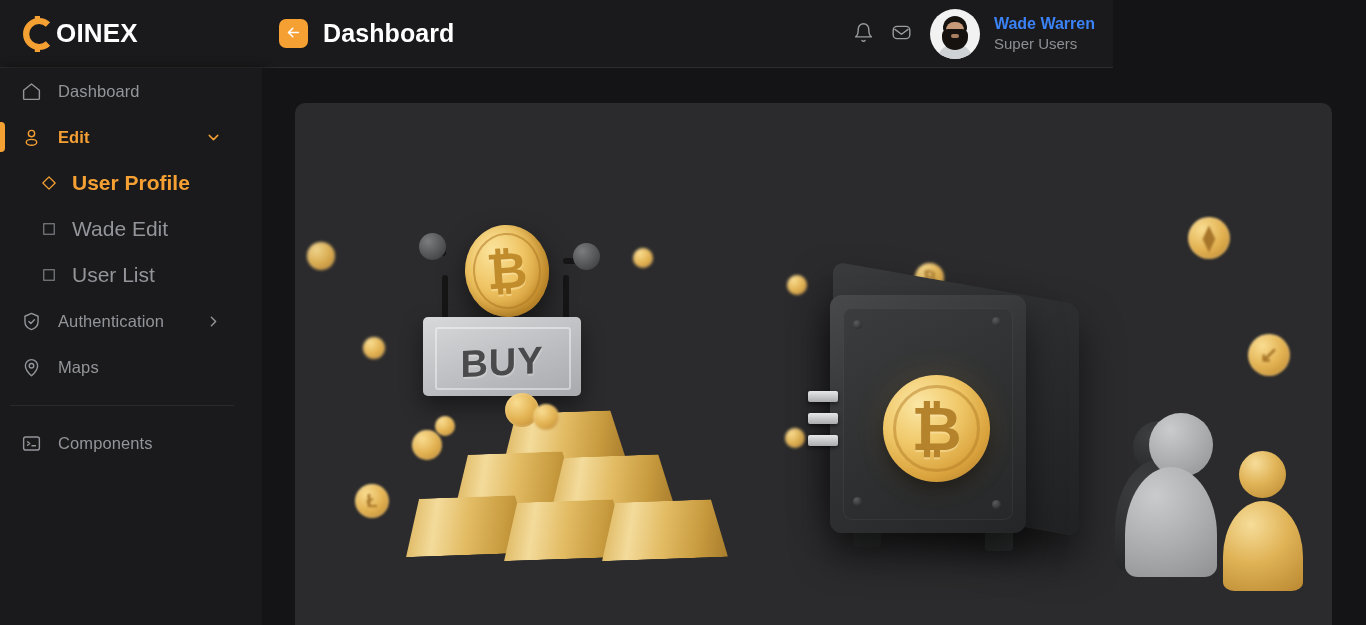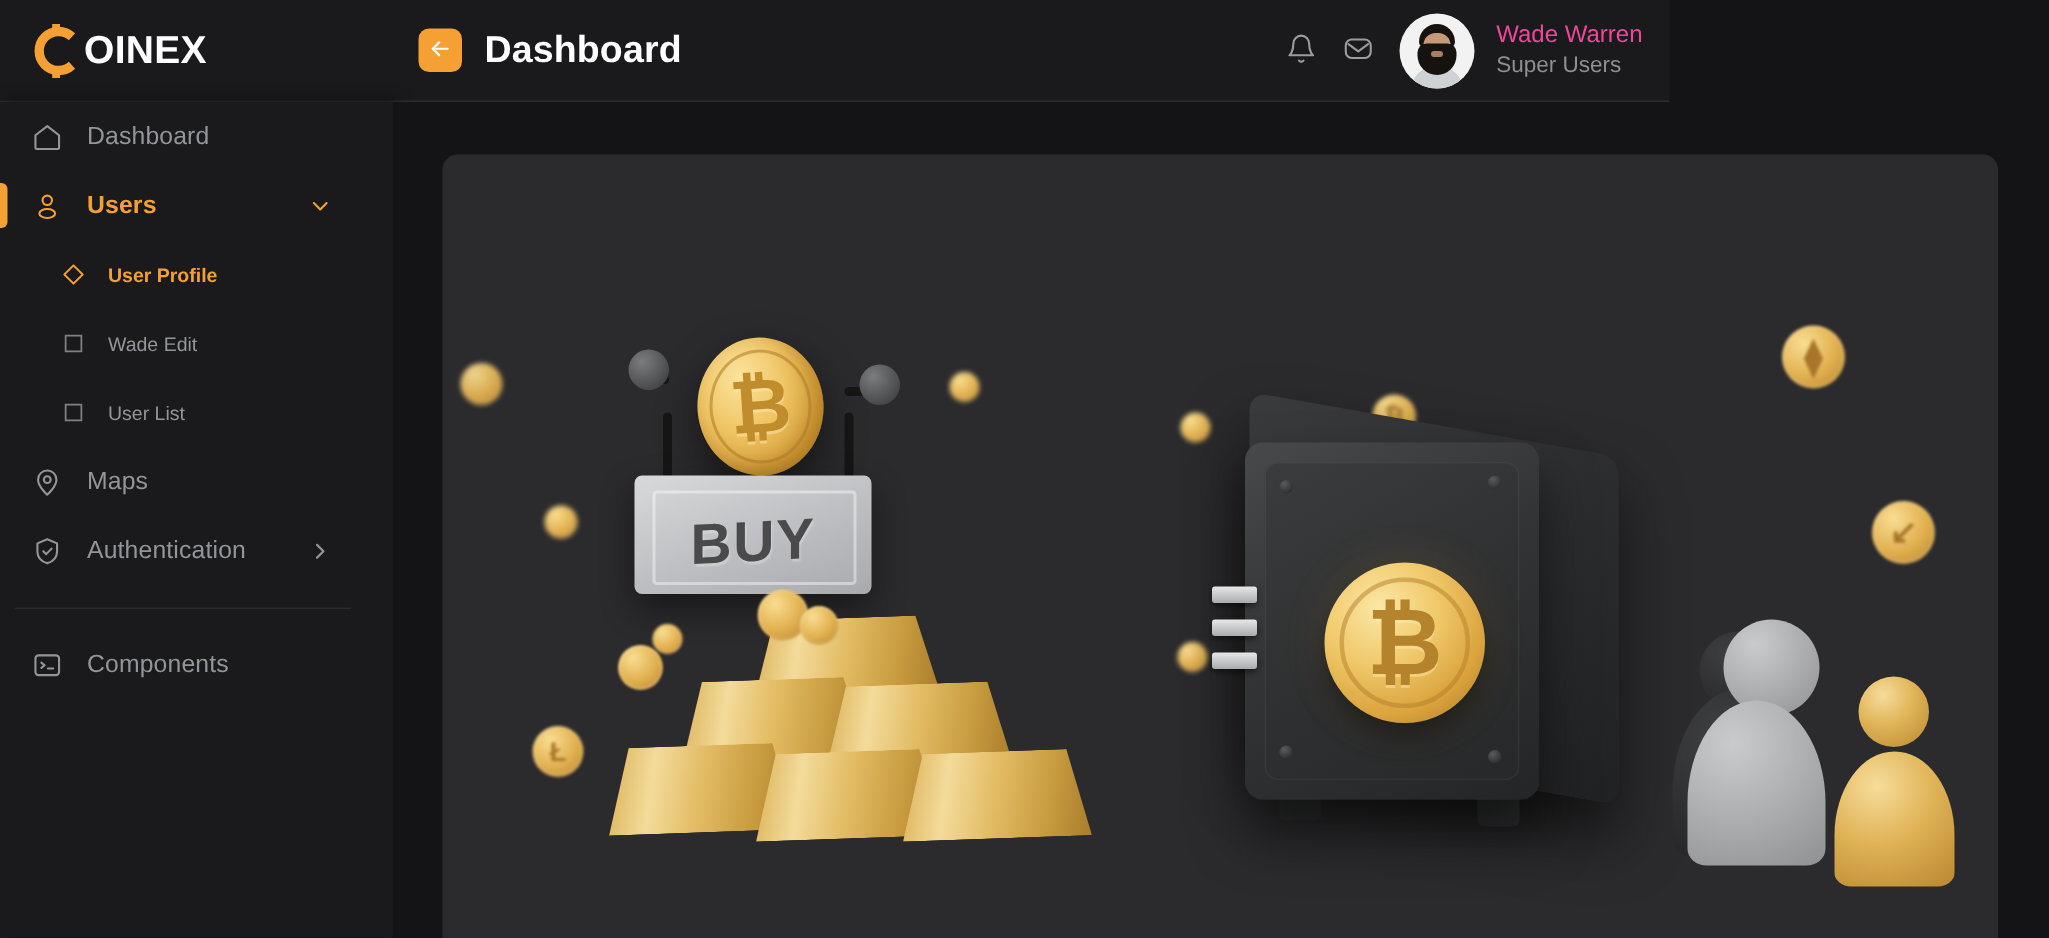--- a/index.html
+++ b/index.html
@@ -58,21 +58,21 @@
              background:#16120f; border-radius: 12px 12px 4px 4px; }
   .av-face { position:absolute; left:16px; top:13px; width:18px; height:20px;
              background:#c69a78; border-radius: 8px 8px 9px 9px; }
   .av-beard{ position:absolute; left:12px; top:20px; width:26px; height:21px;
              background:#16120f; border-radius: 6px 6px 13px 13px; }
   .av-mouth{ position:absolute; left:21px; top:25px; width:8px; height:4px;
              background:#a87f60; border-radius: 3px; }
   .av-body { position:absolute; left:8px; top:36px; width:34px; height:18px;
              background:#cfd2d5; border-radius: 14px 14px 0 0; }
   .user-meta { display: flex; flex-direction: column; justify-content: center; }
-  .user-name { color: #ec4899; font-size: 16px; font-weight: 400; line-height: 20px; }
+  .user-name { color: #3b82f6; font-size: 16px; font-weight: 700; line-height: 20px; }
   .user-role { color: #8d8f94; font-size: 15px; line-height: 20px; }
 
   
   .sidebar {
     position: absolute; left: 0; top: 68px; width: 262px; height: 557px;
     background: #1a1a1c;
     box-shadow: 4px 0 10px rgba(0,0,0,.45);
     overflow: hidden;
   }
   .nav-item {
@@ -93,21 +93,21 @@
     background: #f5a033; border-radius: 0 4px 4px 0;
   }
   .sub-item {
     height: 46px; display: flex; align-items: center;
     padding-left: 38px; cursor: pointer;
   }
   .sub-item .ico {
     width: 22px; height: 22px; display: flex; align-items: center;
     justify-content: center; flex: 0 0 auto;
   }
-  .sub-label { color: #93959a; font-size: 13px; margin-left: 12px; }
+  .sub-label { color: #93959a; font-size: 21px; margin-left: 12px; }
   .sub-item.active .sub-label { color: #f5a033; font-weight: 700; }
   .nav-div {
     height: 1px; background: #2a2a2c; margin: 15px 28px 14px 10px;
   }
 
   
   .main { position: absolute; left: 262px; top: 68px;
           width: 1104px; height: 557px; background: #141416; }
   .card {
     position: absolute; left: 33px; top: 35px;
@@ -295,21 +295,21 @@
   </div>
 
   <div class="nav-item active">
     <span class="active-bar"></span>
     <span class="ico">
       <svg width="21" height="21" viewBox="0 0 24 24" fill="none" stroke="#f5a033" stroke-width="1.6" stroke-linecap="round" stroke-linejoin="round">
         <circle cx="12" cy="7.5" r="3.6"></circle>
           <ellipse cx="12" cy="17.5" rx="6" ry="3.4"></ellipse>
       </svg>
     </span>
-    <span class="nav-label">Users</span>
+    <span class="nav-label">Edit</span>
     <span class="chev">
       <svg width="17" height="17" viewBox="0 0 24 24" fill="none" stroke="#f5a033" stroke-width="2" stroke-linecap="round" stroke-linejoin="round">
         <polyline points="6 9 12 15 18 9"></polyline>
       </svg>
     </span>
   </div>
 
   <div class="sub-item active">
     <span class="ico">
       <svg width="16" height="16" viewBox="0 0 24 24" fill="none" stroke="#f5a033" stroke-width="1.9" stroke-linejoin="round">
@@ -328,45 +328,45 @@
     <span class="sub-label">Wade Edit</span>
   </div>
 
   <div class="sub-item">
     <span class="ico">
       <svg width="14" height="14" viewBox="0 0 24 24" fill="none" stroke="#7f8186" stroke-width="2">
         <rect x="3" y="3" width="18" height="18"></rect>
       </svg>
     </span>
     <span class="sub-label">User List</span>
-  </div>
-
-  <div class="nav-item">
-    <span class="ico">
-      <svg width="21" height="21" viewBox="0 0 24 24" fill="none" stroke="#93959a" stroke-width="1.6" stroke-linecap="round" stroke-linejoin="round">
-        <path d="M19 10c0 5.2-7 11.5-7 11.5S5 15.2 5 10a7 7 0 1 1 14 0z"></path>
-        <circle cx="12" cy="10" r="2.6"></circle>
-      </svg>
-    </span>
-    <span class="nav-label">Maps</span>
   </div>
 
   <div class="nav-item">
     <span class="ico">
       <svg width="21" height="21" viewBox="0 0 24 24" fill="none" stroke="#93959a" stroke-width="1.6" stroke-linecap="round" stroke-linejoin="round">
         <path d="M12 2.8 4.5 6v6c0 4.6 3.2 7.9 7.5 9.2 4.3-1.3 7.5-4.6 7.5-9.2V6z"></path>
         <polyline points="9 12 11.2 14.2 15.3 10"></polyline>
       </svg>
     </span>
     <span class="nav-label">Authentication</span>
     <span class="chev">
       <svg width="17" height="17" viewBox="0 0 24 24" fill="none" stroke="#93959a" stroke-width="2" stroke-linecap="round" stroke-linejoin="round">
         <polyline points="9 6 15 12 9 18"></polyline>
       </svg>
     </span>
+  </div>
+
+  <div class="nav-item">
+    <span class="ico">
+      <svg width="21" height="21" viewBox="0 0 24 24" fill="none" stroke="#93959a" stroke-width="1.6" stroke-linecap="round" stroke-linejoin="round">
+        <path d="M19 10c0 5.2-7 11.5-7 11.5S5 15.2 5 10a7 7 0 1 1 14 0z"></path>
+        <circle cx="12" cy="10" r="2.6"></circle>
+      </svg>
+    </span>
+    <span class="nav-label">Maps</span>
   </div>
 
 
 
   <div class="nav-div"></div>
 
   <div class="nav-item">
     <span class="ico">
       <svg width="21" height="21" viewBox="0 0 24 24" fill="none" stroke="#93959a" stroke-width="1.6" stroke-linecap="round" stroke-linejoin="round">
         <rect x="3" y="4.5" width="18" height="15" rx="2.4"></rect>

